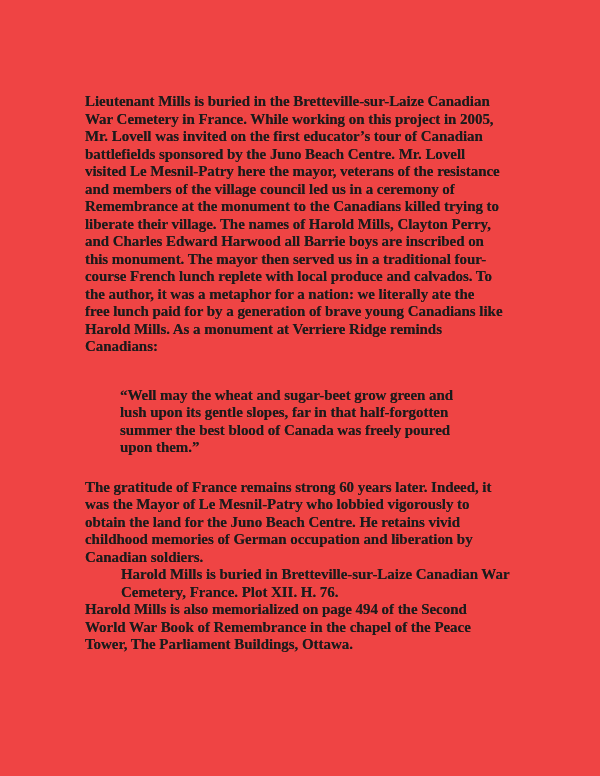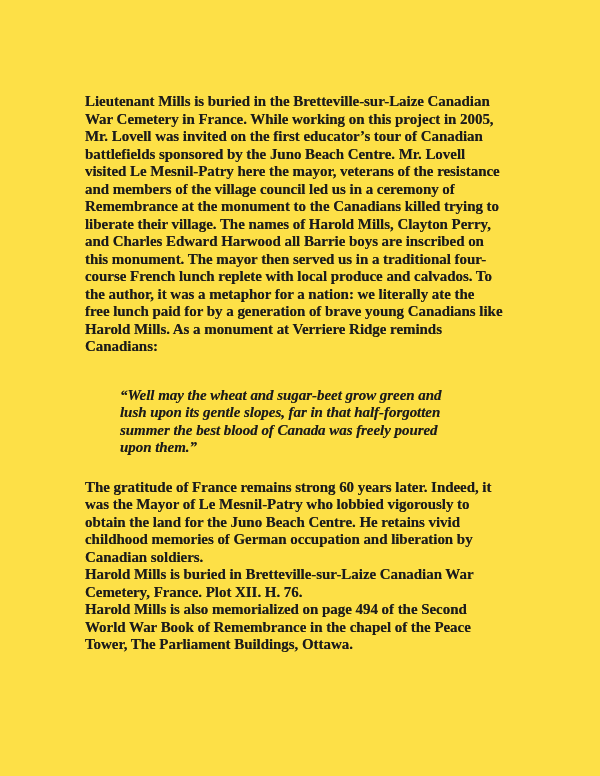--- a/index.html
+++ b/index.html
@@ -9,21 +9,21 @@
   body {
     width: 600px;
     height: 776px;
     background: #ffffff;
     font-family: "Liberation Serif", "DejaVu Serif", serif;
   }
   .page {
     position: relative;
     width: 600px;
     height: 776px;
-    background: #fde047;
+    background: #ef4444;
     overflow: hidden;
   }
   .text-block {
     position: absolute;
     left: 85px;
     top: 93px;
     width: 452px;
   }
   .para {
     margin: 0;
@@ -53,28 +53,28 @@
 and members of the village council led us in a ceremony of
 Remembrance at the monument to the Canadians killed trying to
 liberate their village. The names of Harold Mills, Clayton Perry,
 and Charles Edward Harwood all Barrie boys are inscribed on
 this monument. The mayor then served us in a traditional four-
 course French lunch replete with local produce and calvados. To
 the author, it was a metaphor for a nation: we literally ate the
 free lunch paid for by a generation of brave young Canadians like
 Harold Mills. As a monument at Verriere Ridge reminds
 Canadians:</p>
-    <blockquote class="para" style="color: rgb(27, 27, 27); font-style: italic;">“Well may the wheat and sugar-beet grow green and
+    <blockquote class="para" style="color: rgb(27, 27, 27);">“Well may the wheat and sugar-beet grow green and
 lush upon its gentle slopes, far in that half-forgotten
 summer the best blood of Canada was freely poured
 upon them.”</blockquote>
     <p class="para" style="color: rgb(27, 27, 27);">The gratitude of France remains strong 60 years later. Indeed, it
 was the Mayor of Le Mesnil-Patry who lobbied vigorously to
 obtain the land for the Juno Beach Centre. He retains vivid
 childhood memories of German occupation and liberation by
 Canadian soldiers.</p>
-    <p class="para" style="color: rgb(27, 27, 27);">Harold Mills is buried in Bretteville-sur-Laize Canadian War
+    <p class="para" style="color: rgb(27, 27, 27); margin-left: 36px;">Harold Mills is buried in Bretteville-sur-Laize Canadian War
 Cemetery, France. Plot XII. H. 76.</p>
     <p class="para" style="color: rgb(27, 27, 27);">Harold Mills is also memorialized on page 494 of the Second
 World War Book of Remembrance in the chapel of the Peace
 Tower, The Parliament Buildings, Ottawa.</p>
   </div>
 </div>
 
 </body></html>

